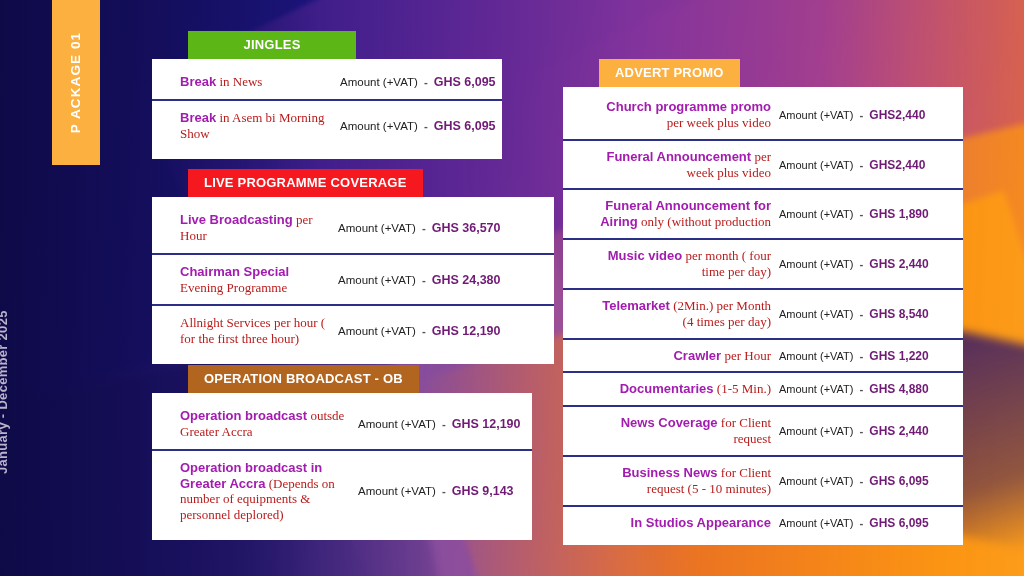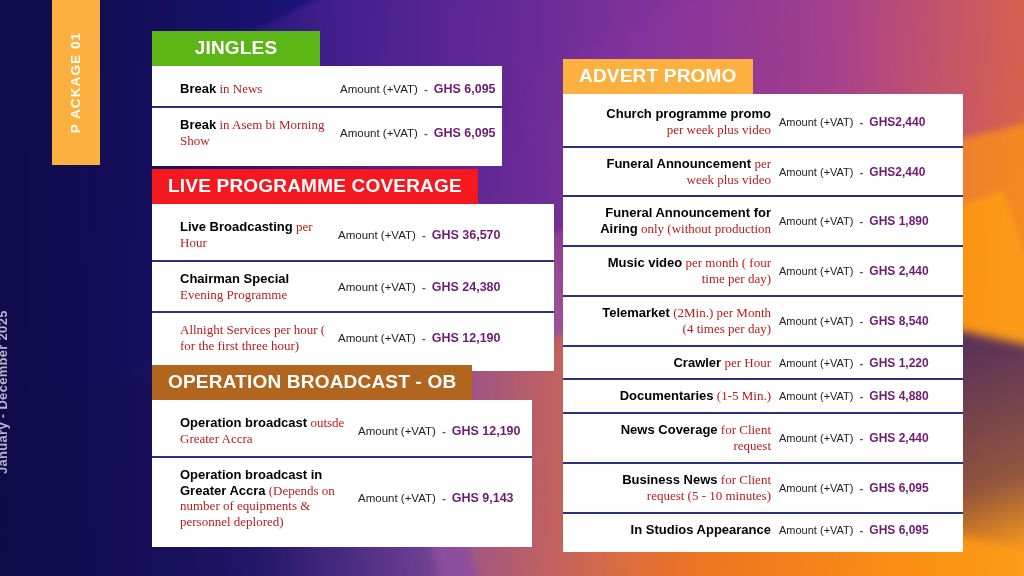--- a/index.html
+++ b/index.html
@@ -167,25 +167,26 @@
     letter-spacing: 0.3px;
   }
 
   
   .section {
     position: absolute;
   }
   .section-header {
     display: inline-block;
     color: #ffffff;
-    font-size: 19px;
+    font-size: 13px;
     font-weight: bold;
     letter-spacing: 0.2px;
     padding: 6px 16px 7px 16px;
     white-space: nowrap;
+    margin-left: 36px;
   }
   .section-header.centered { text-align: center; }
 
   .section-body {
     background: #ffffff;
     padding: 6px 0 8px 0;
   }
 
   .rate-row {
     display: flex;
@@ -195,21 +196,21 @@
   }
   .rate-row:last-child { border-bottom: none; }
 
   .rate-label {
     color: #2b2b2b;
     font-size: 13px;
     line-height: 1.22;
     flex: 1 1 auto;
     padding-right: 8px;
   }
-  .rate-label b { font-weight: bold; color: #000000; }
+  .rate-label b { font-weight: bold; color: #a21caf; }
   .rate-label .lite { font-weight: normal; color: #b91c1c; font-family: Liberation Serif, serif; }
 
   .rate-amount {
     display: flex;
     align-items: center;
     gap: 6px;
     white-space: nowrap;
     flex: 0 0 auto;
   }
   .amount-tag {

